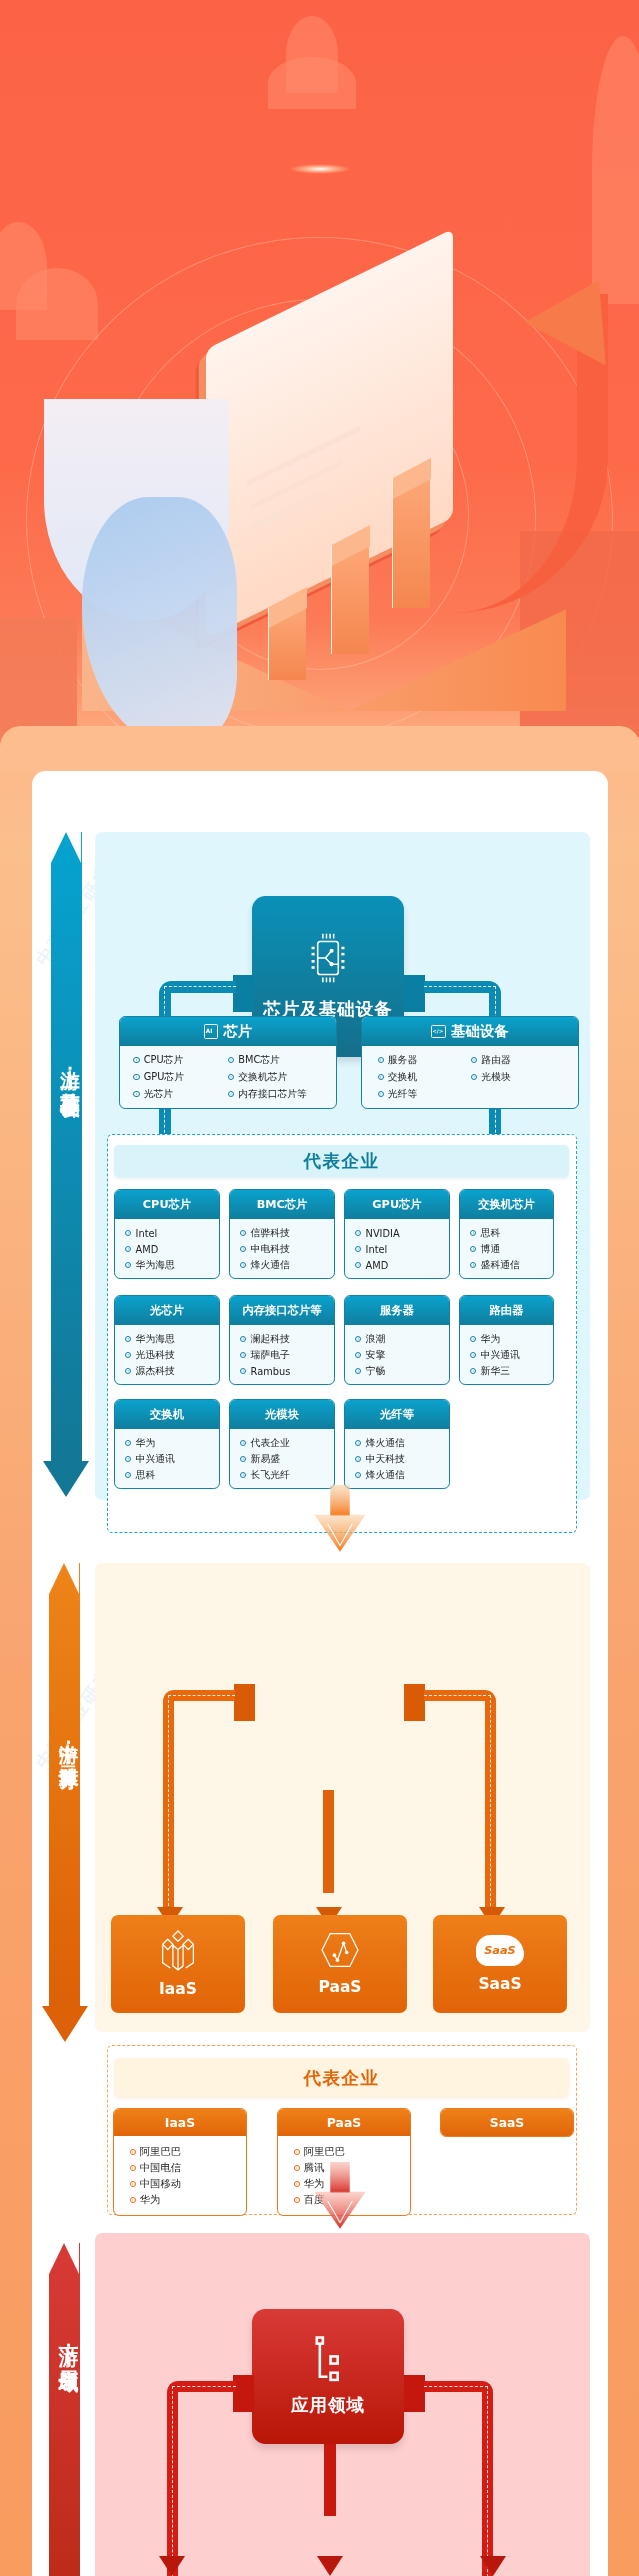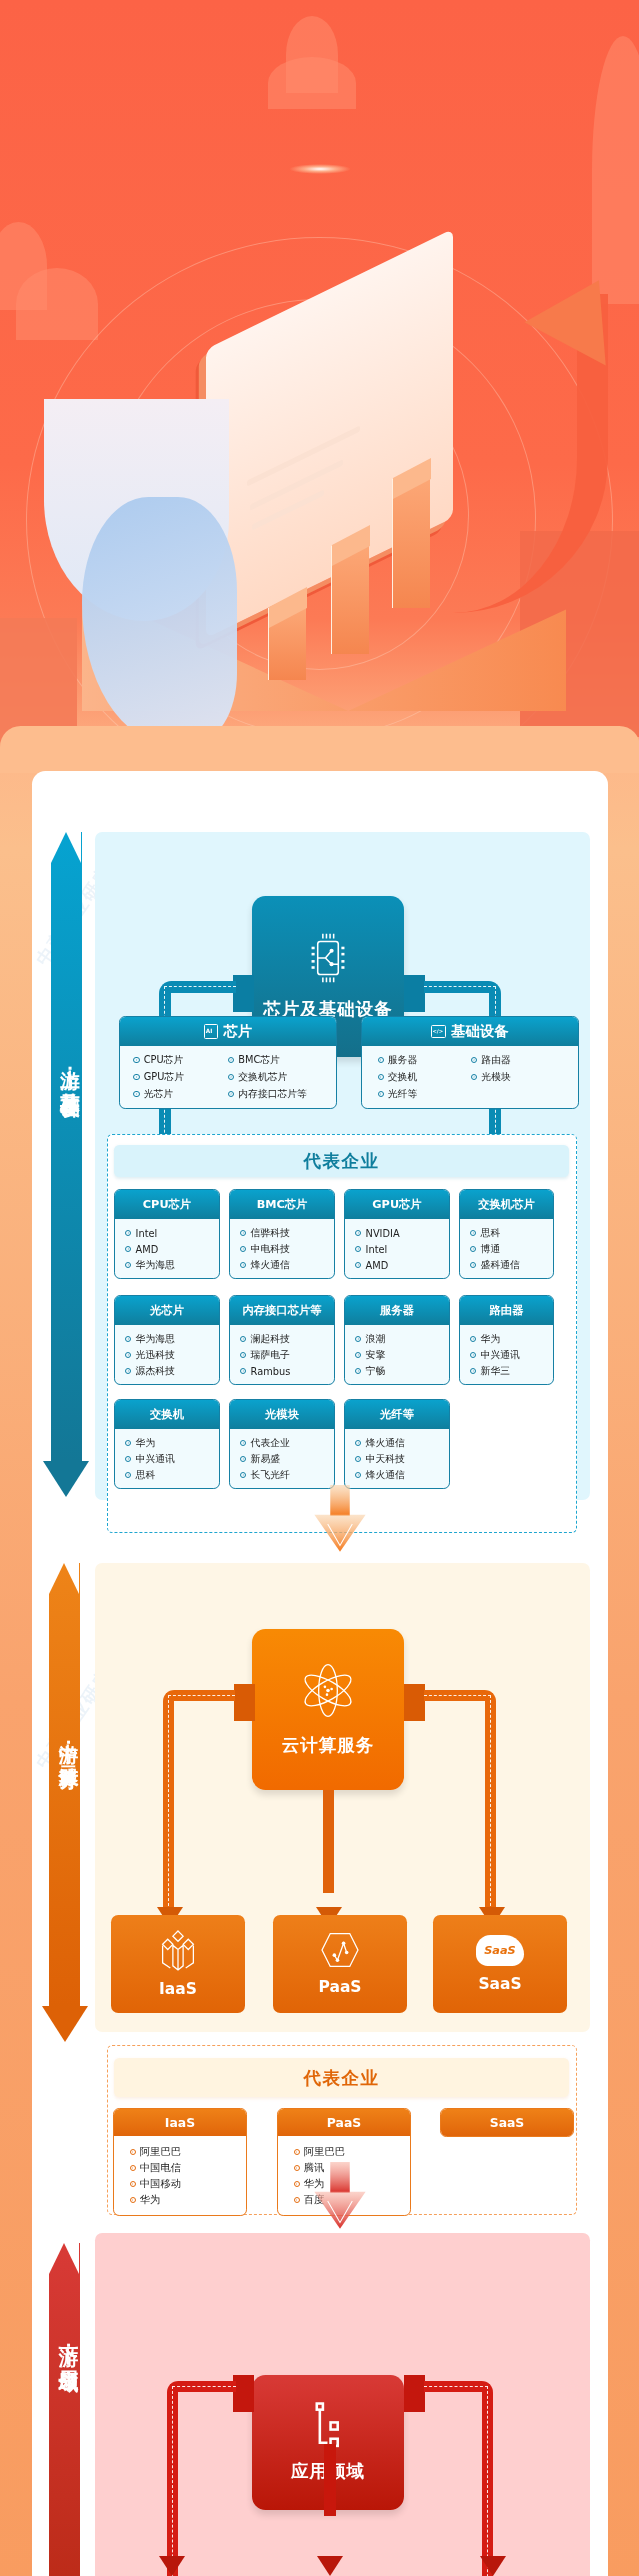--- a/index.html
+++ b/index.html
@@ -483,36 +483,20 @@
   </div>
 
   <div class="panel mid"></div>
   <div class="sidebar" style="top:792px;height:479px;left:17px;">
     <div class="bar" style="height:443px;background:linear-gradient(180deg,#ee8418,#dd6106);"></div>
     <div class="notch"></div>
     <div class="tip" style="top:443px;border-top:36px solid #dd6106;"></div>
     <div class="side-label" style="top:165px;">中游：云计算服务</div>
   </div>
 
-  <div class="hub" style="top:858px;background:linear-gradient(180deg,#f88a04,#f16a00);">
-    <svg width="52" height="57" viewBox="0 0 100 110">
-      <g stroke="#fff" stroke-width="2.5" fill="none">
-        <ellipse cx="50" cy="55" rx="18" ry="50"></ellipse>
-        <ellipse cx="50" cy="55" rx="18" ry="50" transform="rotate(60 50 55)"></ellipse>
-        <ellipse cx="50" cy="55" rx="18" ry="50" transform="rotate(-60 50 55)"></ellipse>
-      </g>
-      <g fill="#fff">
-          <circle cx="50" cy="55" r="3.5"></circle>
-          <circle cx="44" cy="48" r="2.5"></circle>
-          <circle cx="57" cy="52" r="2.5"></circle>
-          <circle cx="48" cy="63" r="2.5"></circle>
-        </g>
-    </svg>
-    <div class="label">云计算服务</div>
-  </div>
   <div class="hub-ear" style="left:202px;top:913px;background:#d95b05;"></div>
   <div class="hub-ear" style="left:372px;top:913px;background:#d95b05;"></div>
   <div class="pipe" style="left:131px;top:919px;width:72px;height:222px;border-width:11.3px 0 0 11.3px;border-color:#e8680b;border-radius:11.3px 0 0 0;"></div>
   <div class="pipe" style="left:392px;top:919px;width:72px;height:222px;border-width:11.3px 11.3px 0 0;border-color:#e8680b;border-radius:0 11.3px 0 0;"></div>
   <div class="pipe-dash" style="left:136px;top:924px;width:67px;height:216px;border-width:1px 0 0 1px;"></div>
   <div class="pipe-dash" style="left:392px;top:924px;width:67px;height:216px;border-width:1px 1px 0 0;"></div>
   <div class="pipe" style="left:291px;top:1019px;width:11.3px;height:103px;background:#e0620a;border-width:0;"></div>
   <div class="arrow-tip" style="left:125px;top:1136px;border-top:20.6px solid #d45a06;"></div>
   <div class="arrow-tip" style="left:284px;top:1136px;border-top:20.6px solid #d45a06;"></div>
   <div class="arrow-tip" style="left:447px;top:1136px;border-top:20.6px solid #d45a06;"></div>
@@ -617,21 +601,21 @@
   </div>
 
   <div class="panel down"></div>
   <div class="sidebar" style="top:1472px;height:500px;left:17px;">
     <div class="bar" style="height:459px;background:linear-gradient(180deg,#d83a36,#b2260e);"></div>
     <div class="notch"></div>
 
     <div class="side-label" style="top:88px;">下游：应用领域</div>
   </div>
 
-  <div class="hub" style="top:1604px;height:135px;background:linear-gradient(180deg,#d83a36,#b91607);">
+  <div class="hub" style="top:1538px;height:135px;background:linear-gradient(180deg,#d83a36,#b91607);">
     <svg width="26" height="49" viewBox="0 0 50 96">
       <g stroke="#fff" stroke-width="5" fill="none">
         <rect x="3" y="3" width="12" height="12"></rect>
         <polyline points="9,15 9,80 24,80"></polyline>
         <rect x="30" y="40" width="14" height="14"></rect>
         <rect x="30" y="72" width="14" height="14"></rect>
       </g>
     </svg>
     <div class="label" style="margin-top:8.2px;">应用领域</div>
   </div>

